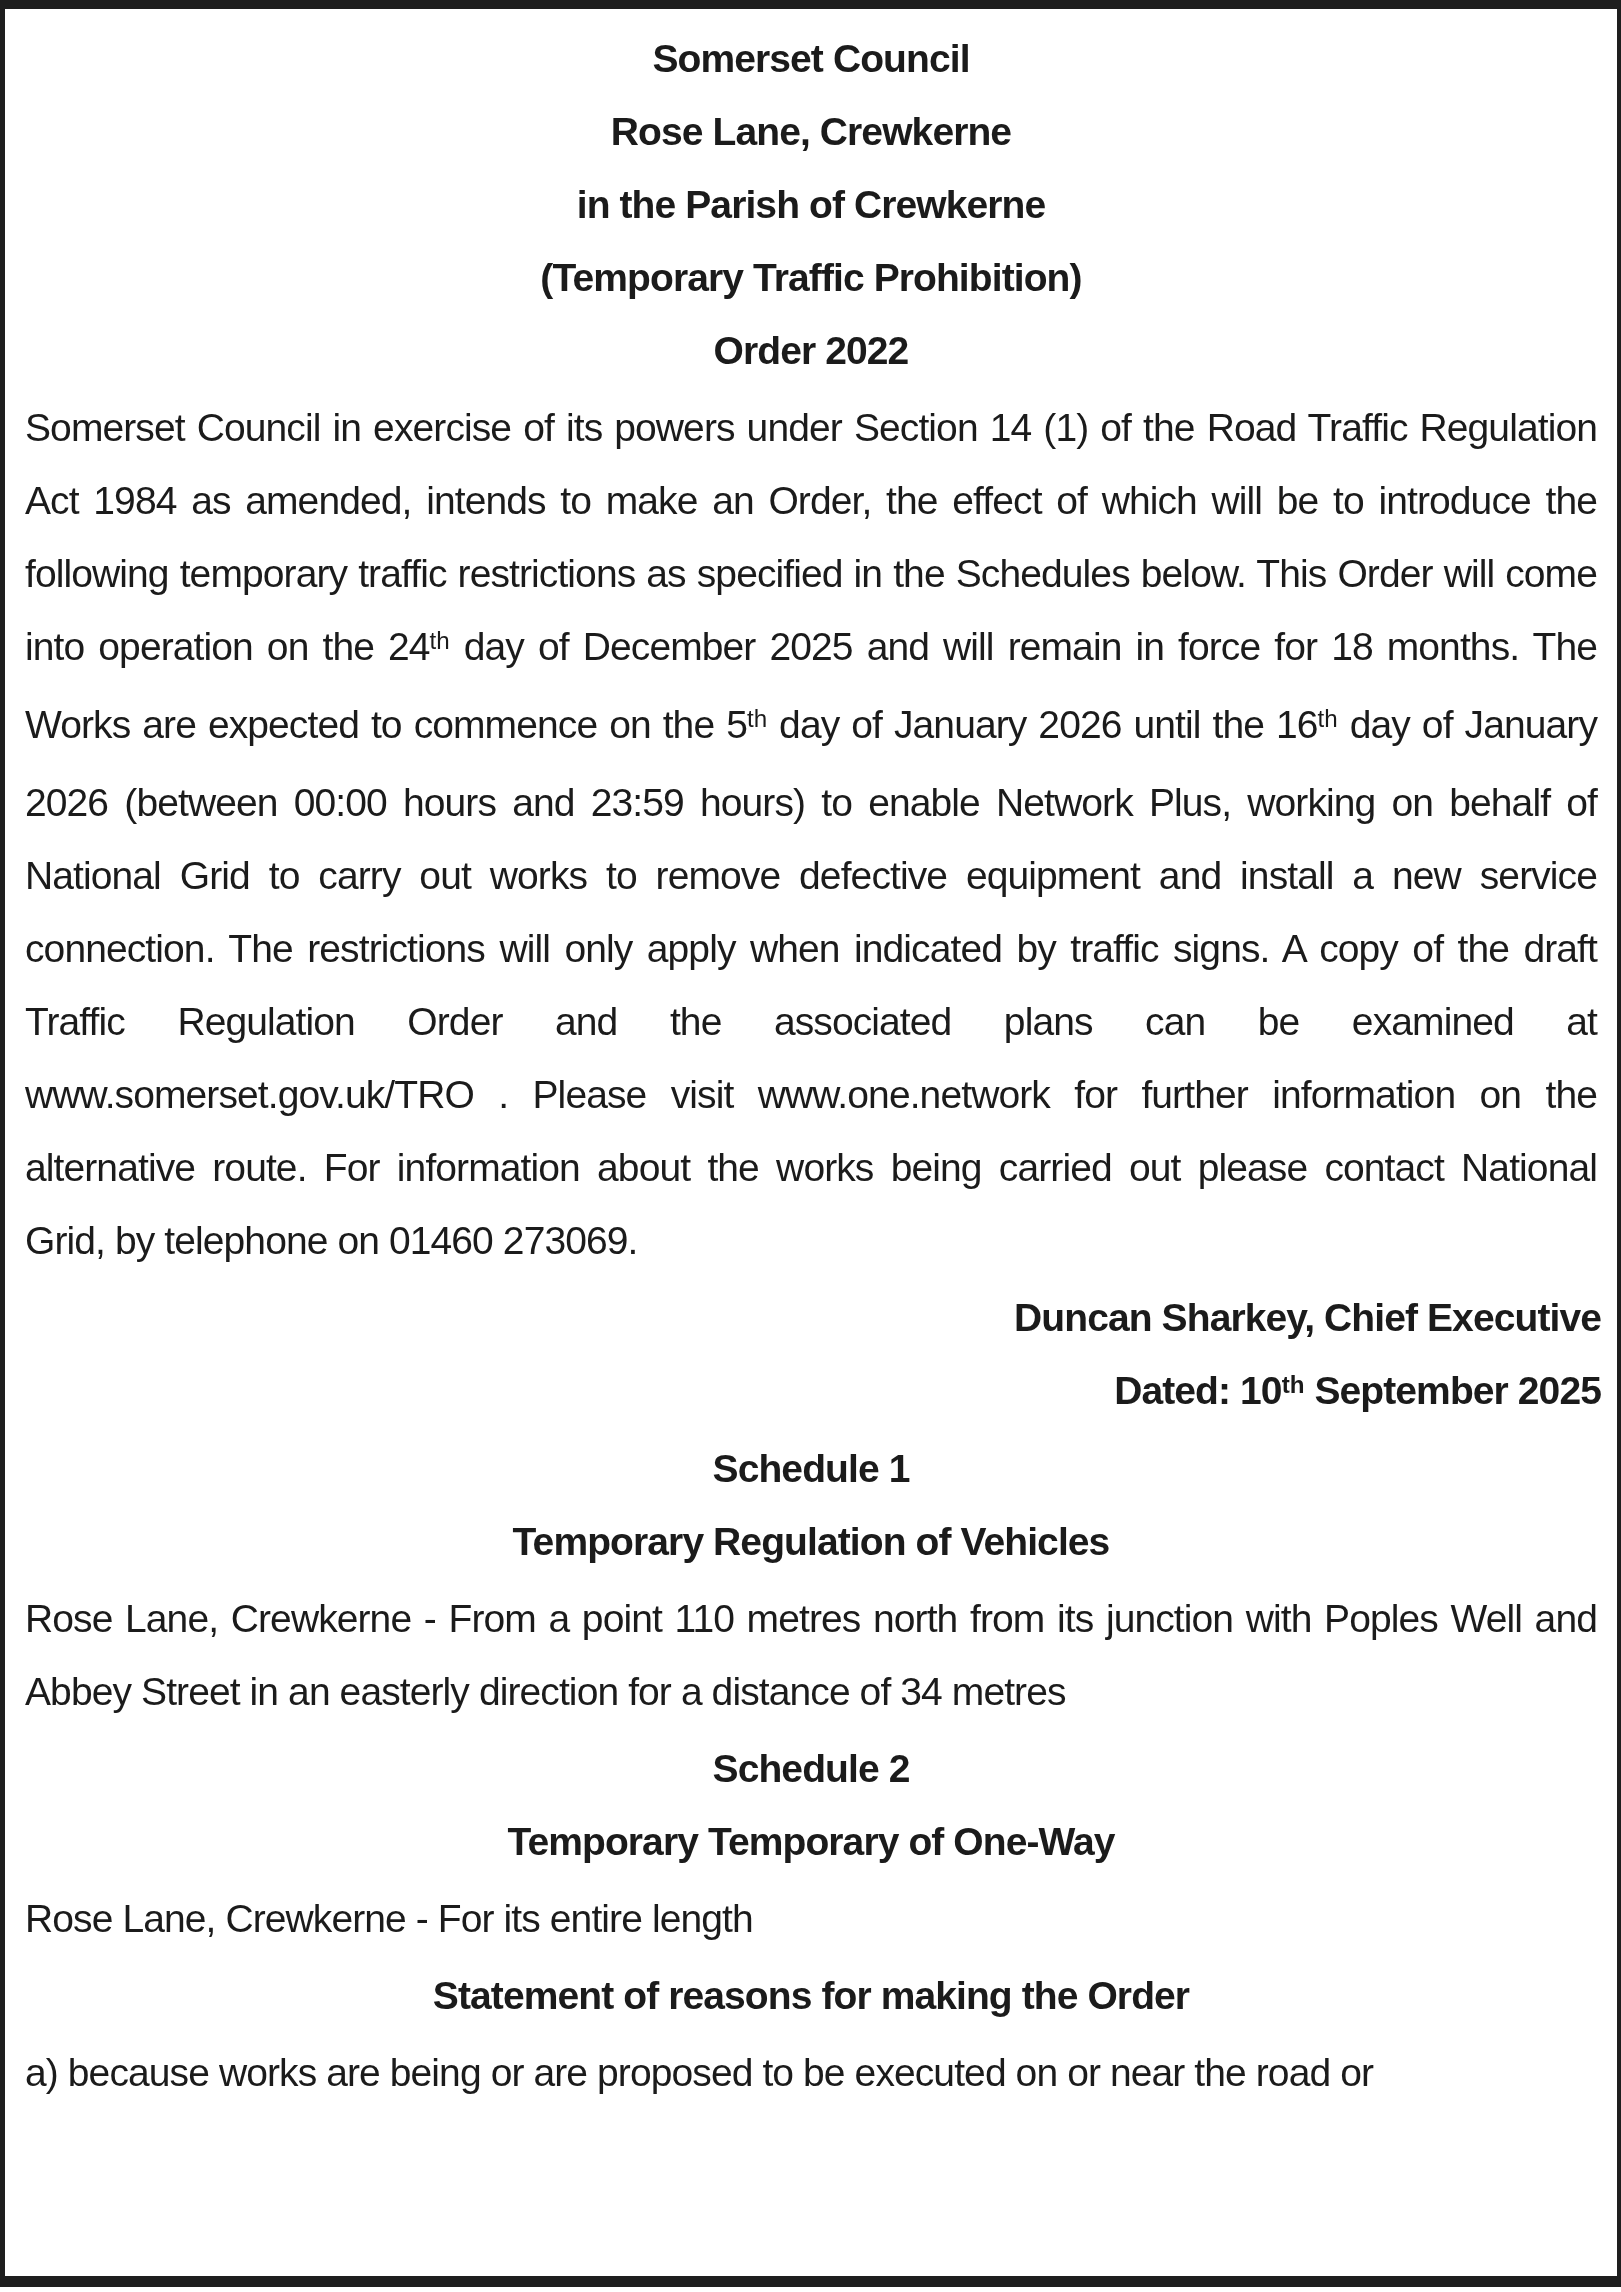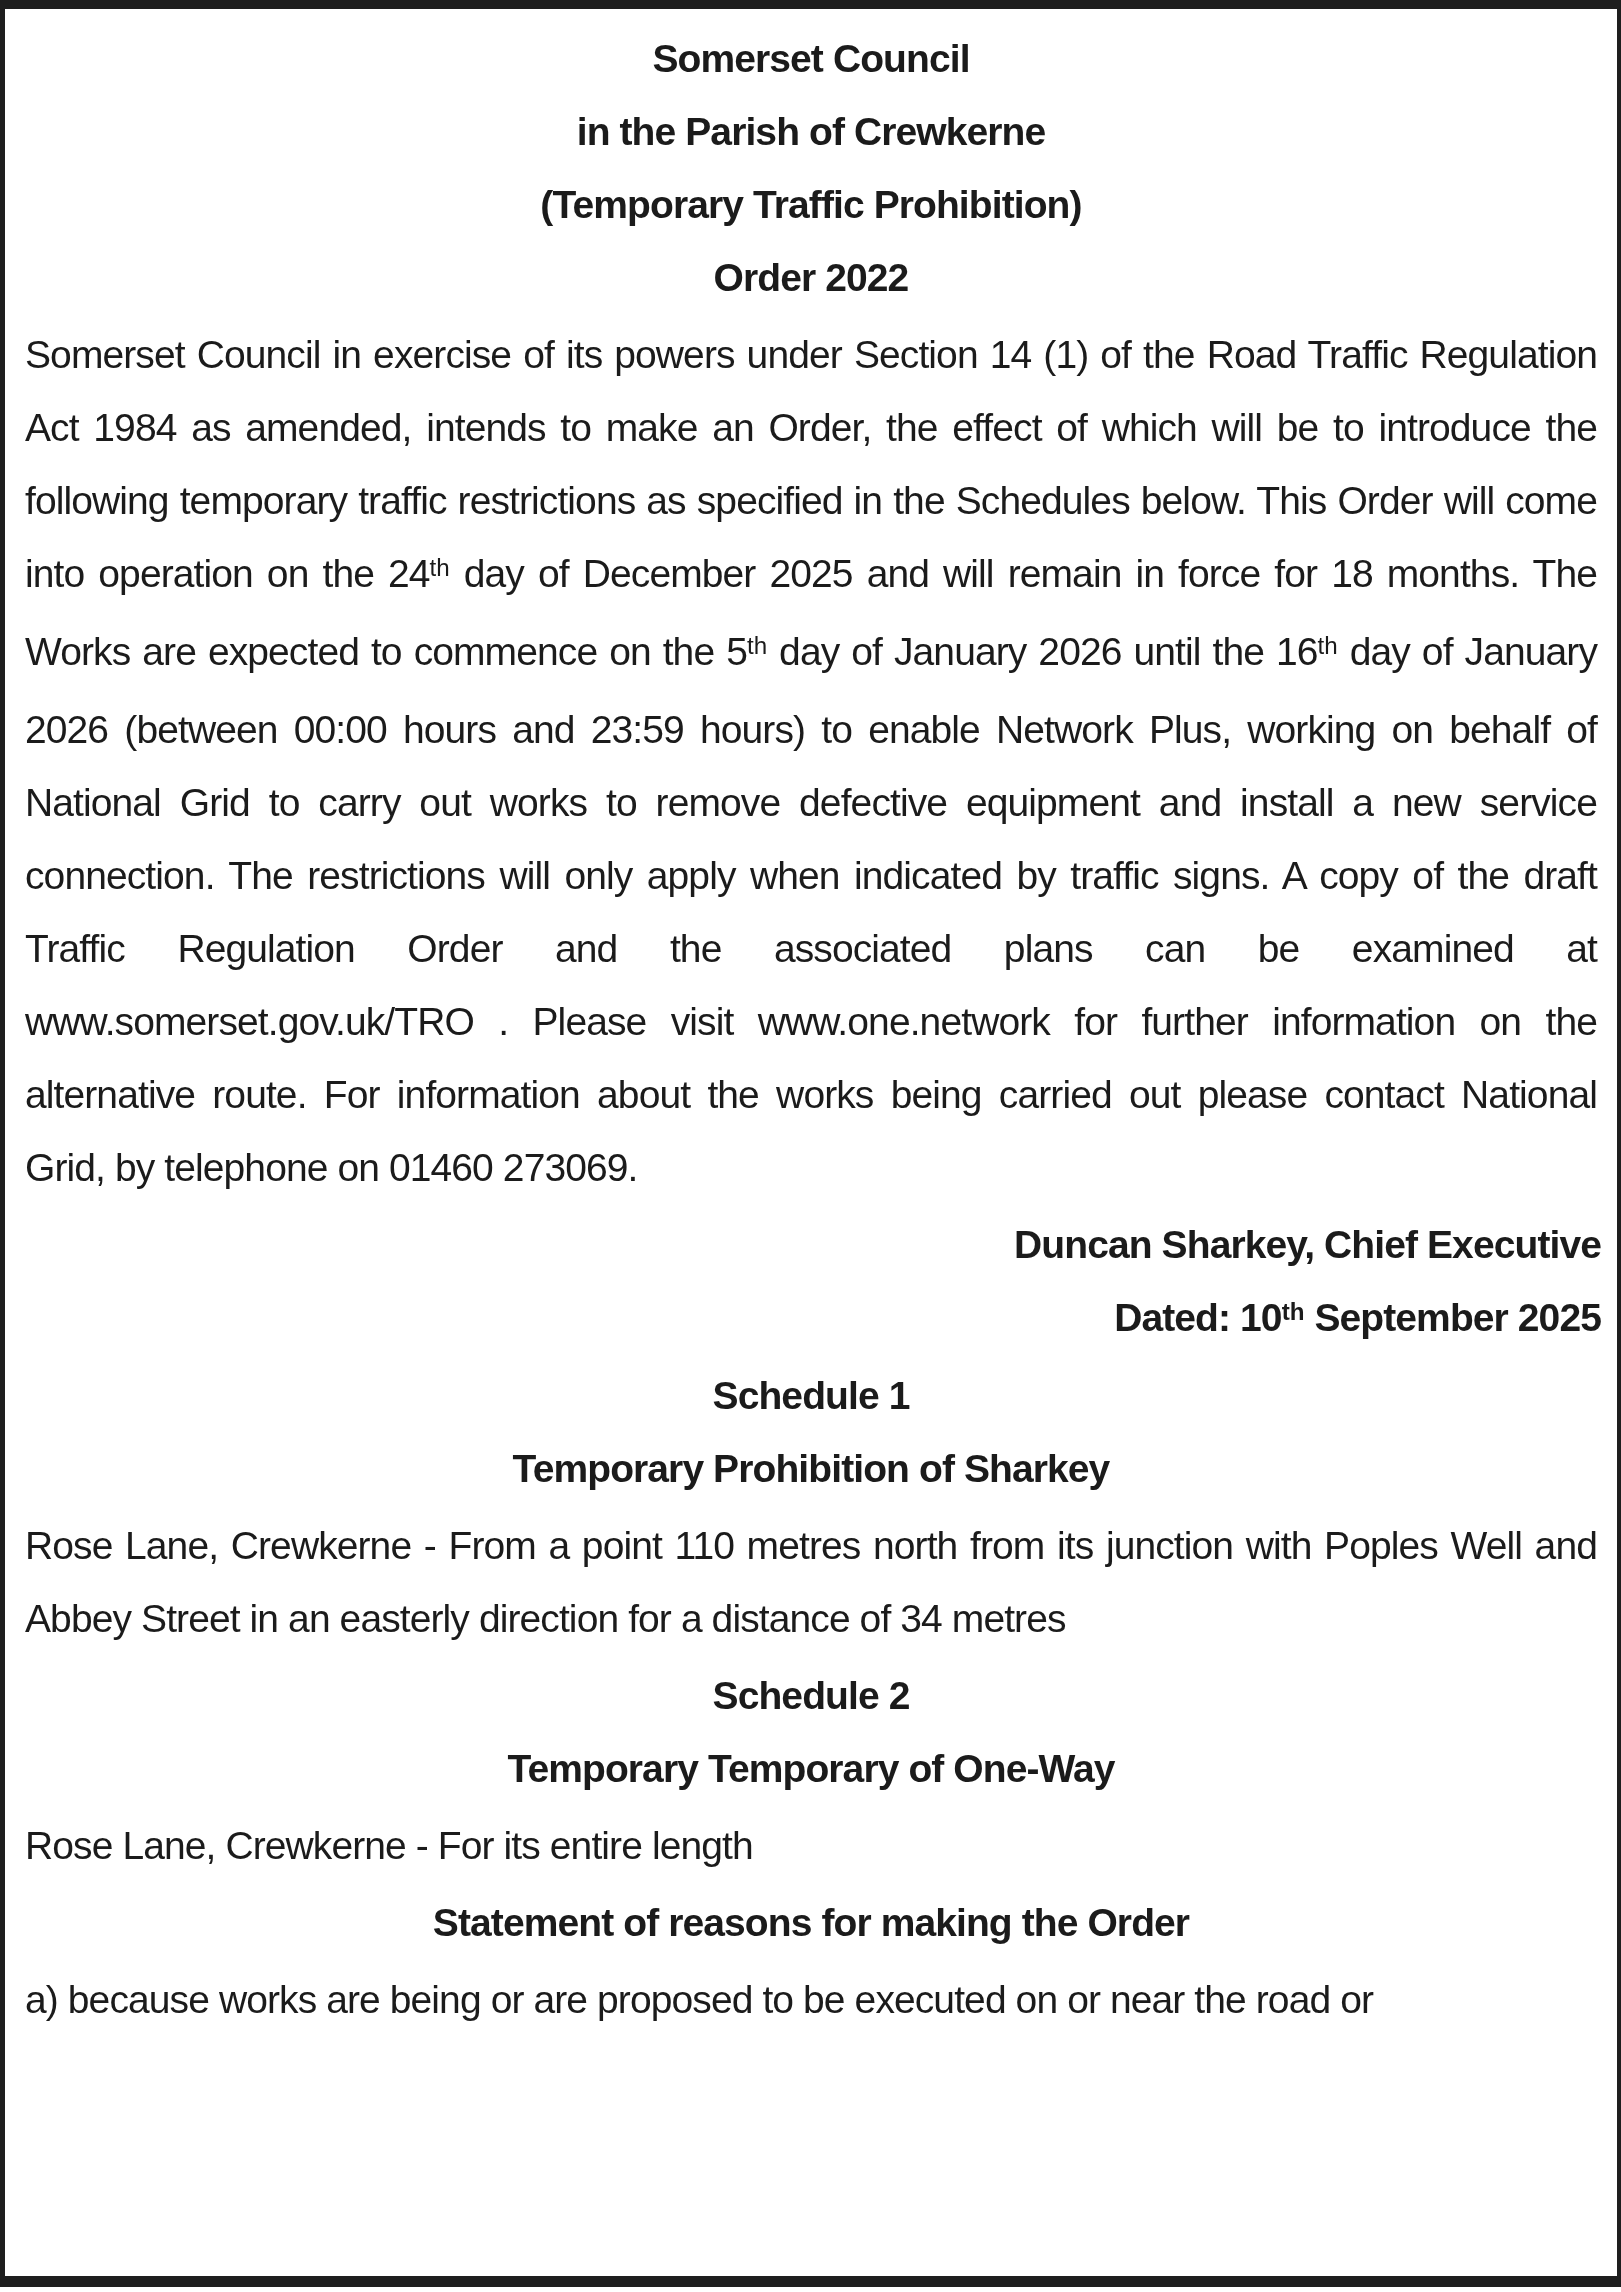--- a/index.html
+++ b/index.html
@@ -45,35 +45,36 @@
     letter-spacing: 0;
   }
 </style>
 </head>
 <body>
 
 <div class="sheet">
 
   <header>
     <div class="h">Somerset Council</div>
+    <div class="h">Rose Lane, Crewkerne</div>
     <div class="h">in the Parish of Crewkerne</div>
     <div class="h">(Temporary Traffic Prohibition)</div>
     <div class="h">Order 2022</div>
   </header>
 
   <p class="body-just"><span>Somerset Council in exercise of its powers under Section 14 (1) of the Road Traffic Regulation Act 1984 as amended, intends to make an Order, the effect of which will be to introduce the following temporary traffic restrictions as specified in the Schedules below. This Order will come into operation on the 24</span><span class="sup">th</span><span> day of December 2025 and will remain in force for 18 months.  The Works are expected to commence on the 5</span><span class="sup">th</span><span> day of January 2026 until the 16</span><span class="sup">th</span><span> day of January 2026 (between 00:00 hours and 23:59 hours) to enable Network Plus, working on behalf of National Grid to carry out works to remove defective equipment and install a new service connection.  The restrictions will only apply when indicated by traffic signs. A copy of the draft Traffic Regulation Order and the associated plans can be examined at www.somerset.gov.uk/TRO . Please visit www.one.network for further information on the alternative route. For information about the works being carried out please contact National Grid, by telephone on 01460 273069.</span></p>
 
   <div>
     <div class="h right">Duncan Sharkey, Chief Executive</div>
     <div class="h right"><span>Dated: 10</span><span class="sup">th</span><span> September 2025</span></div>
   </div>
 
   <section>
     <div class="h">Schedule 1</div>
-    <div class="h">Temporary Prohibition of Sharkey</div>
+    <div class="h">Temporary Regulation of Vehicles</div>
     <p class="body-just">Rose Lane, Crewkerne - From a point 110 metres north from its junction with Poples Well and Abbey Street in an easterly direction for a distance of 34 metres</p>
   </section>
 
   <section>
     <div class="h">Schedule 2</div>
     <div class="h">Temporary Temporary of One-Way</div>
     <p class="body-just">Rose Lane, Crewkerne - For its entire length</p>
   </section>
 
   <section>

